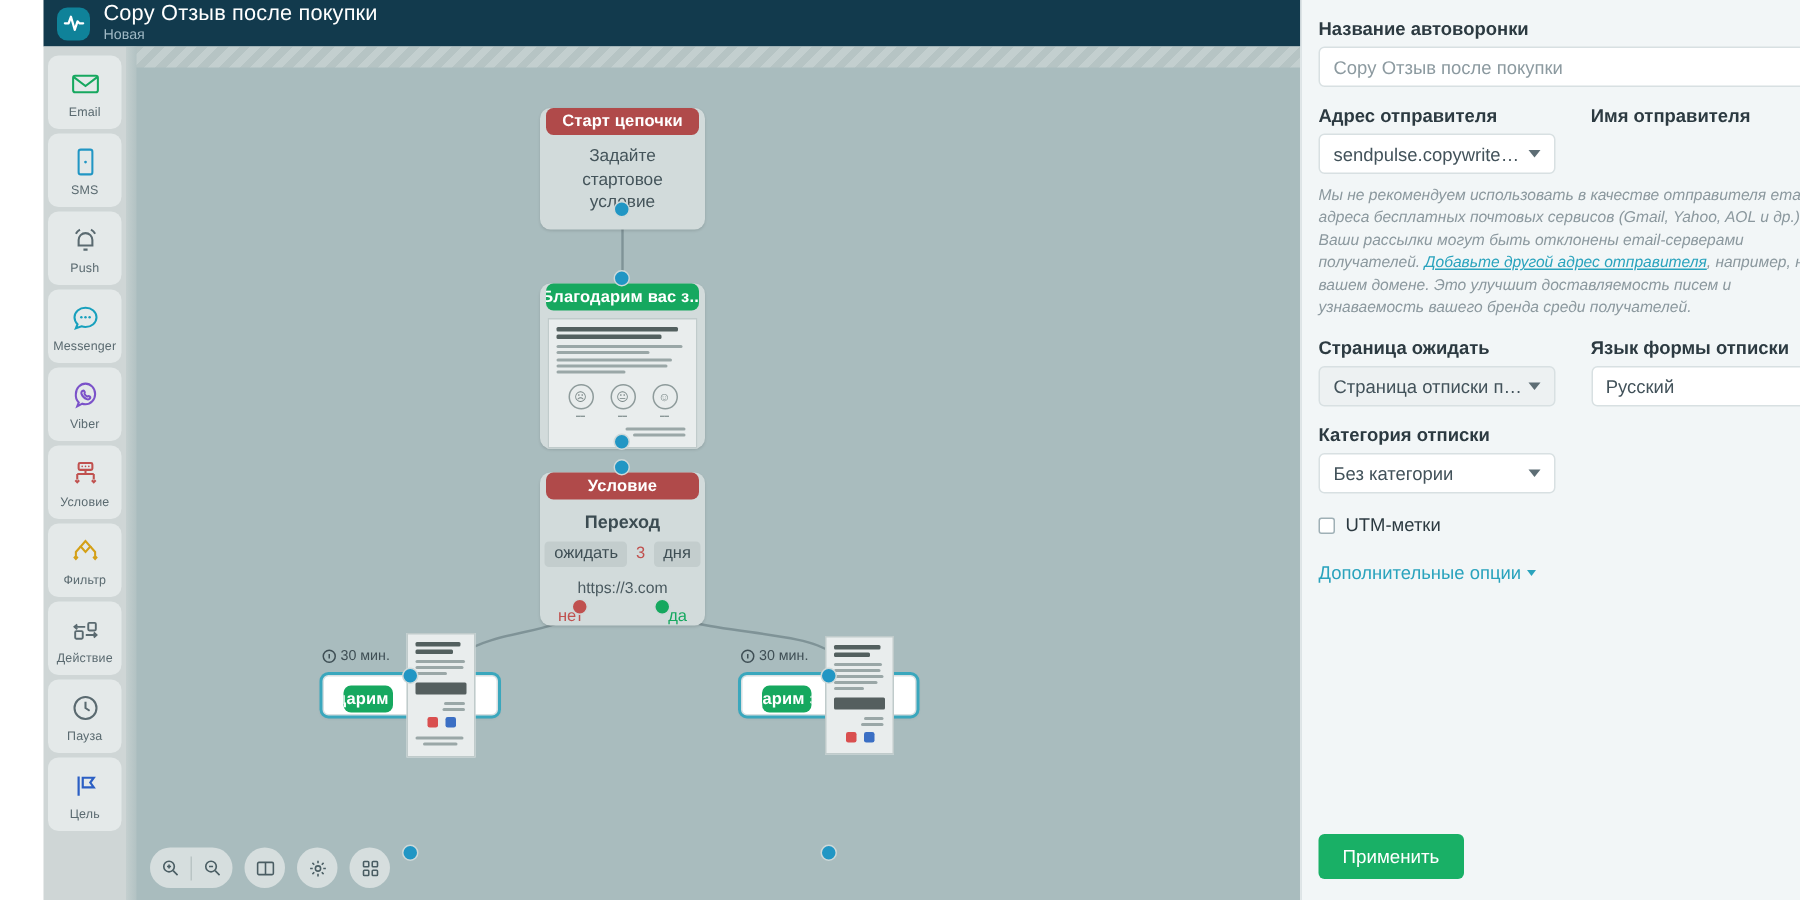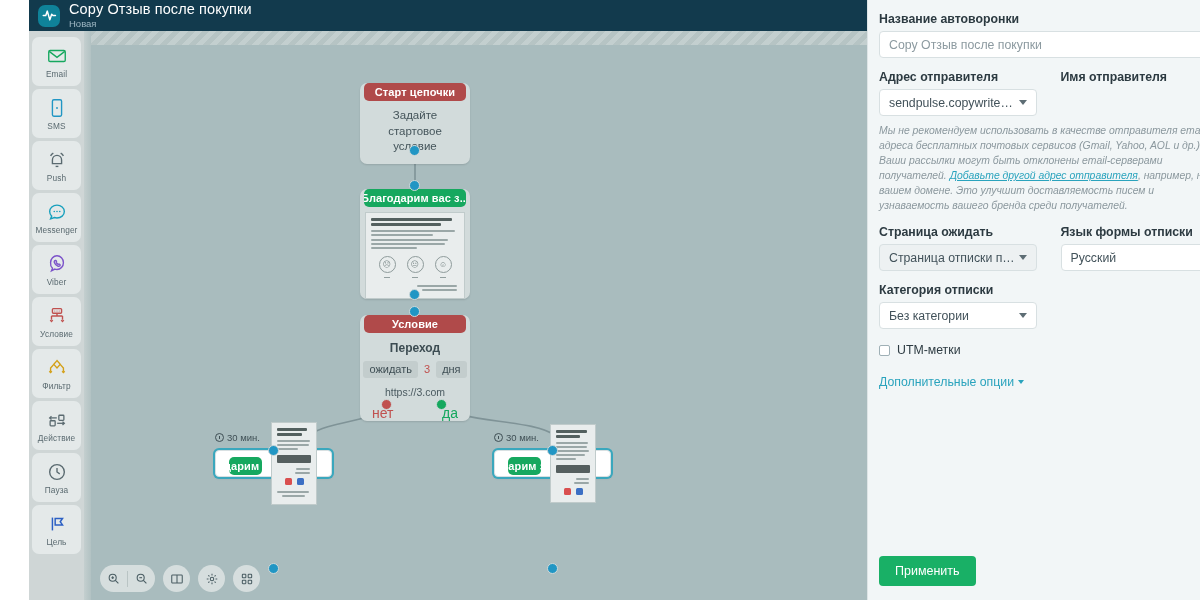--- a/index.html
+++ b/index.html
@@ -112,21 +112,21 @@
   .cond-title { font-size: 12px; font-weight: bold; color: #3c4c52; margin-bottom: 5px; }
   .cond-row { display: flex; justify-content: center; align-items: flex-start; gap: 4px; }
   .chip {
     background: #c3cdcd; border-radius: 3px; padding: 1px 6px;
     font-size: 11px; color: #3e4e54;
   }
   .chip.num { color: #c0514f; background: transparent; padding: 1px 2px; }
   .cond-url { font-size: 10.5px; color: #4a5a60; margin-top: 7px; }
   .branch-labels {
     display: flex; justify-content: space-between; padding: 2px 12px 0;
-    font-size: 14px;
+    font-size: 11px;
   }
   .lbl-no { color: #c0514f; }
   .lbl-yes { color: #16a85f; }
 
   .delay-tag {
     position: absolute; display: flex; align-items: center; gap: 3px;
     font-size: 9.5px; color: #3f4f55;
   }
   .clock {
     width: 9px; height: 9px; border-radius: 50%; border: 1.2px solid #3f4f55;
@@ -341,21 +341,21 @@
 
     <svg width="783" height="569" style="position:absolute;left:0;top:0;">
       <g fill="none" stroke="#7f9397" stroke-width="1.6">
         <path d="M331 110 Q331 125 331 160"></path>
         <path d="M331 228 Q331 248 331 262"></path>
         <path d="M302 374 C 290 392, 250 388, 225 404"></path>
         <path d="M357 374 C 372 392, 450 388, 470 404"></path>
       </g>
     </svg>
 
-    <div class="node" style="left:276px; top:48px; width:110px;">
+    <div class="node" style="left:276px; top:37px; width:110px;">
       <div class="node-card">
         <div class="node-head head-red">Старт цепочки</div>
         <div class="node-body">Задайте стартовое условие</div>
       </div>
       <div class="port" style="left:49px; top:66px;"></div>
     </div>
 
     <div class="node" style="left:276px; top:154px; width:110px;">
       <div class="port" style="left:49px; top:-5px;"></div>
       <div class="node-card">

